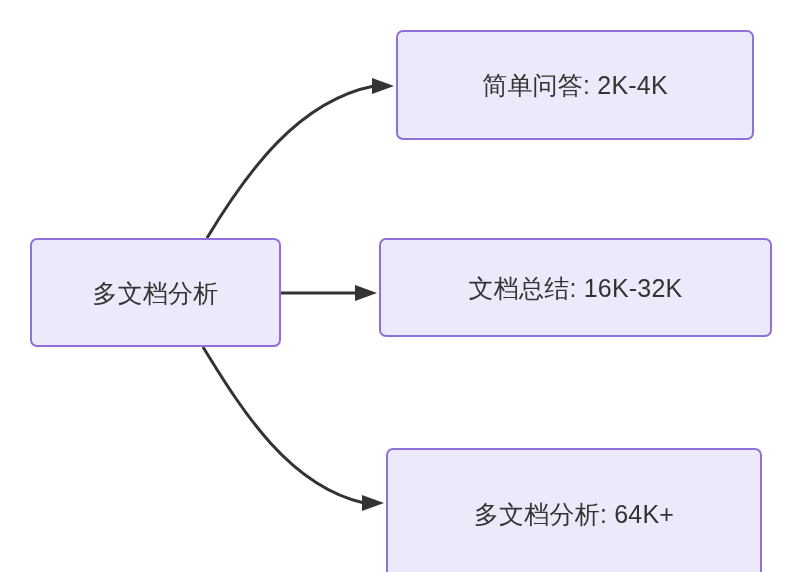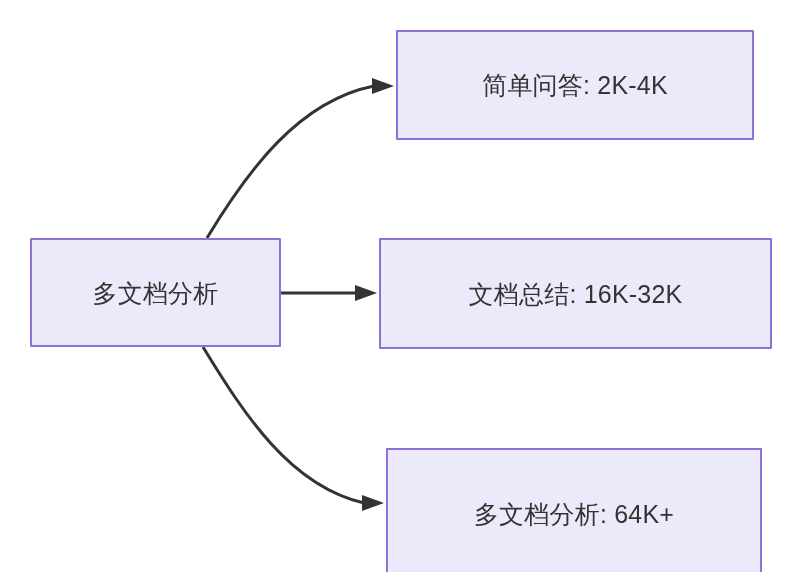--- a/index.html
+++ b/index.html
@@ -25,36 +25,36 @@
     left: 0; top: 0;
     width: 787px;
     height: 572px;
     pointer-events: none;
   }
   .flow-node {
     position: absolute;
     box-sizing: border-box;
     background: #ECEAFA;
     border: 2px solid #9070D8;
-    border-radius: 1px;
+    border-radius: 7px;
     display: flex;
     align-items: center;
     justify-content: center;
     text-align: center;
   }
   .flow-node .node-label {
     color: #333333;
     font-size: 25px;
     line-height: 1.2;
     letter-spacing: 0.2px;
     white-space: nowrap;
   }
   #node-source  { left: 30px;  top: 238px; width: 251px; height: 109px; }
   #node-simple  { left: 396px; top: 30px;  width: 358px; height: 110px; }
-  #node-summary { left: 379px; top: 238px; width: 393px; height: 111px; }
+  #node-summary { left: 379px; top: 238px; width: 393px; height: 99px; }
   #node-multi   { left: 386px; top: 448px; width: 376px; height: 132px; }
   .edge-path {
     fill: none;
     stroke: #333333;
     stroke-width: 3;
     stroke-linecap: butt;
   }
   .arrow-head { fill: #333333; stroke: none; }
 </style>
 </head>

